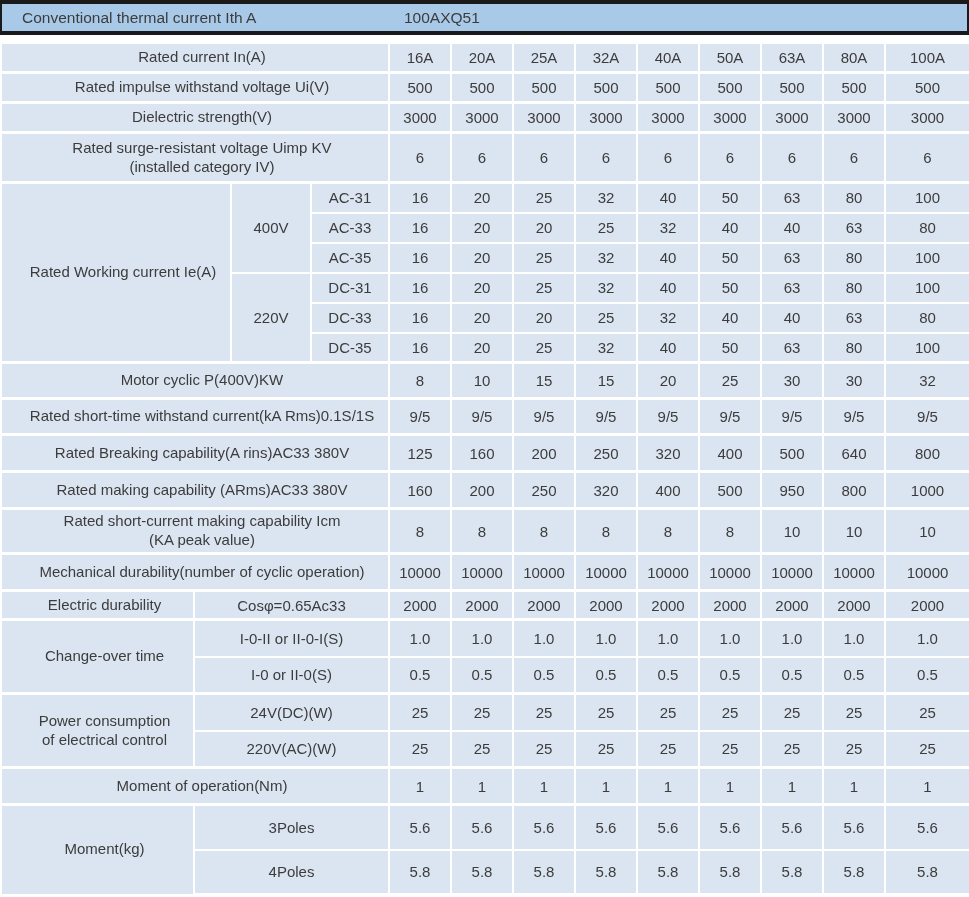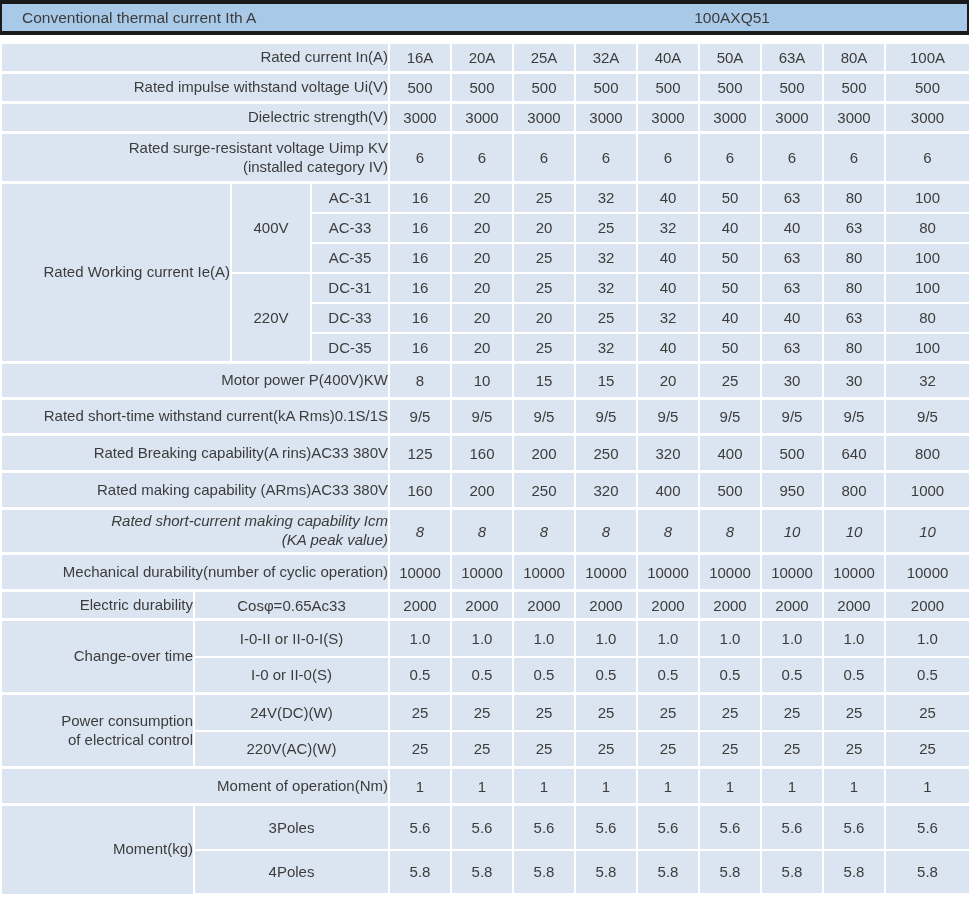--- a/index.html
+++ b/index.html
@@ -31,25 +31,25 @@
   }
   .thead .left-label {
     position: absolute;
     left: 20px;
     top: 50%;
     transform: translateY(-50%);
     white-space: nowrap;
   }
   .thead .model {
     position: absolute;
-    left: 386px;
+    left: 402px;
     width: 382px;
     top: 50%;
     transform: translateY(-50%);
-    text-align: right;
+    text-align: left;
   }
   
   table.spec {
     border-collapse: collapse;
     table-layout: fixed;
     width: 969px;
     margin-top: 6px;
     font-size: 15px;
     color: var(--text-color, #3c3c3c);
   }
@@ -57,21 +57,21 @@
     background: var(--cell-bg, #dbe5f1);
     border-left: 2px solid #ffffff;
     border-right: 2px solid #ffffff;
     border-top: 3px solid #ffffff;
     border-bottom: 3px solid #ffffff;
     padding: 0;
     vertical-align: middle;
     overflow: hidden;
   }
   table.spec td.lbl {
-    text-align: right;
+    text-align: center;
     padding-left: 14px;
     white-space: pre-line;
     line-height: 1.25;
   }
   table.spec td.sub, table.spec td.val {
     text-align: center;
     white-space: nowrap;
   }
   
   tbody[data-section="working-current"] td,
@@ -86,21 +86,21 @@
   
   tbody[data-section="rated-current"] tr,
   tbody[data-section="impulse-voltage"] tr,
   tbody[data-section="dielectric-strength"] tr { height: 30px; }
   tbody[data-section="surge-voltage"] tr { height: 50px; }
   tbody[data-section="working-current"] tr { height: 30px; }
   tbody[data-section="motor-power"] tr,
   tbody[data-section="short-time-withstand"] tr { height: 36px; }
   tbody[data-section="breaking-capability"] tr,
   tbody[data-section="making-capability"] tr { height: 37px; }
-  tbody[data-section="short-current-making"] tr { height: 45px; font-style: italic; }
+  tbody[data-section="short-current-making"] tr { height: 45px; }
   tbody[data-section="mechanical-durability"] tr { height: 37px; }
   tbody[data-section="electric-durability"] tr { height: 29px; }
   tbody[data-section="change-over-time"] tr,
   tbody[data-section="power-consumption"] tr { height: 37px; }
   tbody[data-section="moment-of-operation"] tr { height: 37px; }
   tbody[data-section="weight"] tr { height: 45px; }
 </style>
 </head>
 <body>
 
@@ -257,21 +257,21 @@
           <td class="val">32</td>
           <td class="val">40</td>
           <td class="val">50</td>
           <td class="val">63</td>
           <td class="val">80</td>
           <td class="val">100</td>
         </tr>
       </tbody>
       <tbody data-section="motor-power">
         <tr>
-          <td class="lbl" colspan="4" rowspan="1">Motor power P(400V)KW</td>
+          <td class="lbl" colspan="4" rowspan="1">Motor cyclic P(400V)KW</td>
           <td class="val">8</td>
           <td class="val">10</td>
           <td class="val">15</td>
           <td class="val">15</td>
           <td class="val">20</td>
           <td class="val">25</td>
           <td class="val">30</td>
           <td class="val">30</td>
           <td class="val">32</td>
         </tr>

